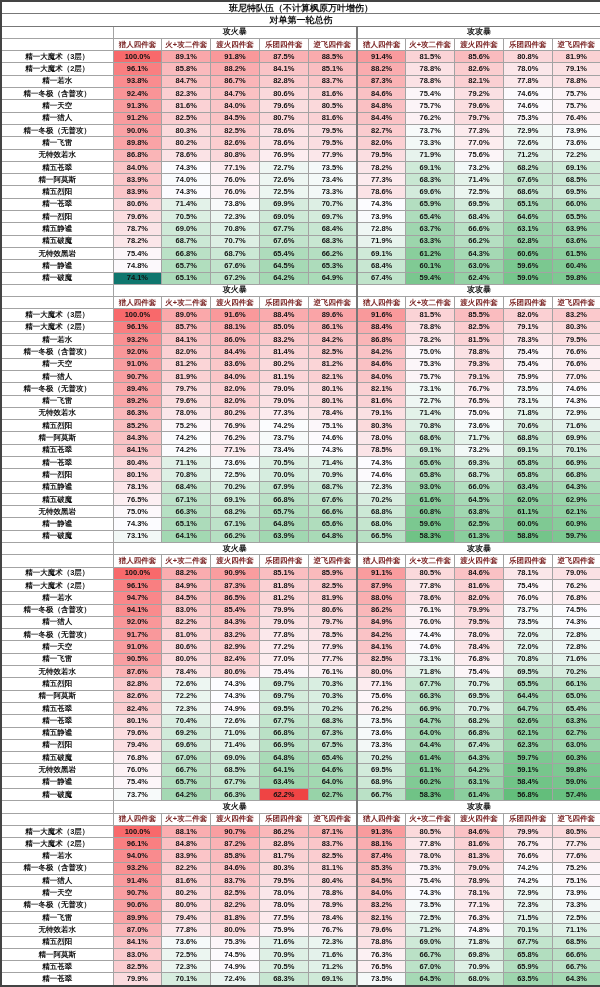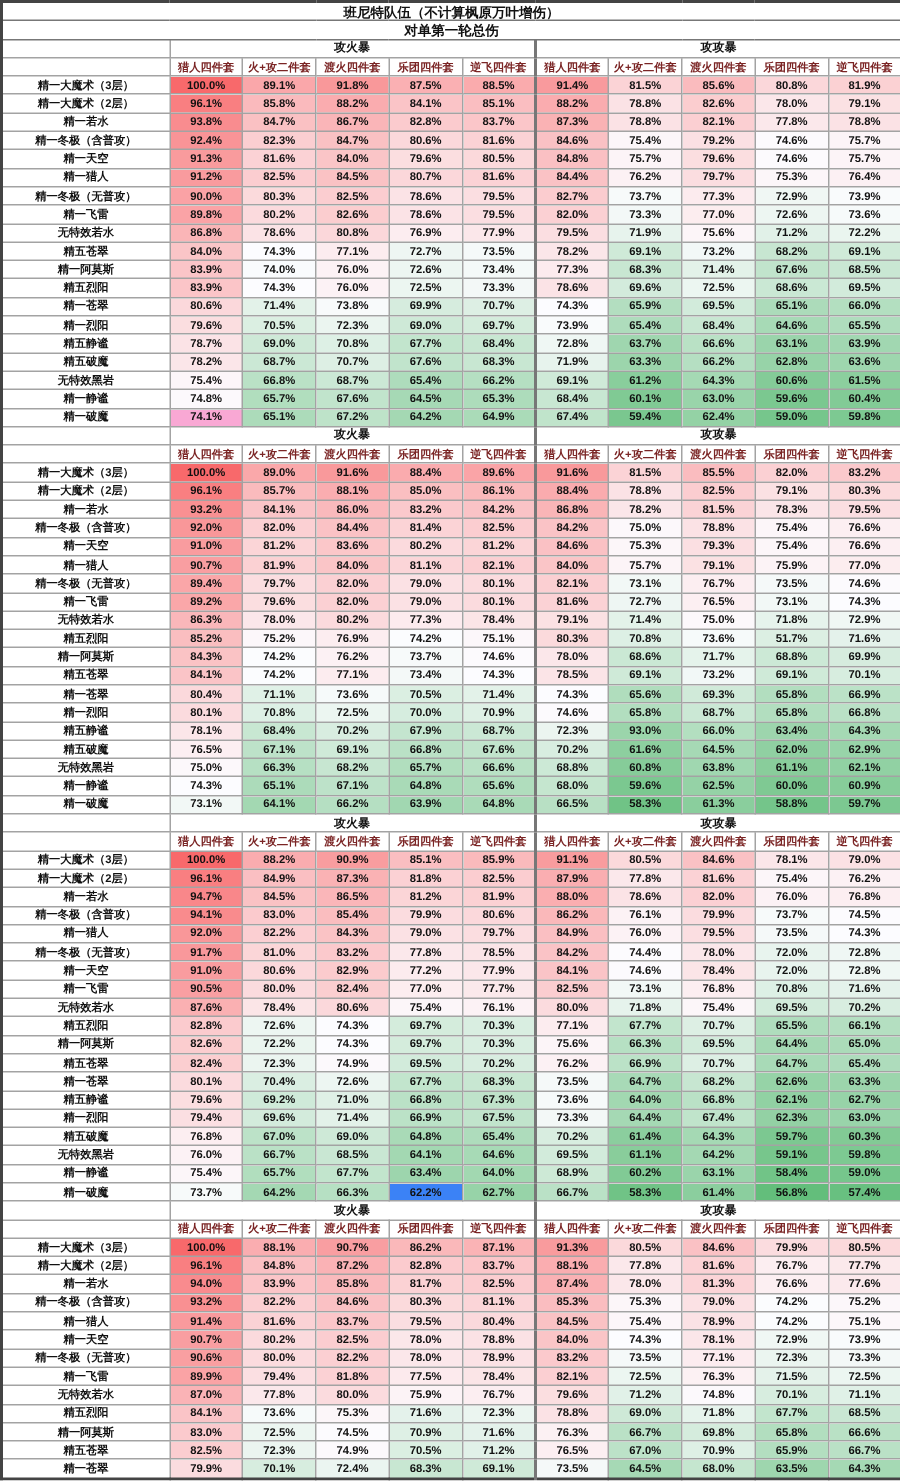--- a/index.html
+++ b/index.html
@@ -287,21 +287,21 @@
         <td class="value-cell" style="background: rgb(166, 217, 181);">64.5%</td>
         <td class="value-cell" style="background: rgb(173, 220, 187);">65.3%</td>
         <td class="value-cell gsep" style="background: rgb(200, 231, 210);">68.4%</td>
         <td class="value-cell" style="background: rgb(128, 202, 148);">60.1%</td>
         <td class="value-cell" style="background: rgb(153, 212, 170);">63.0%</td>
         <td class="value-cell" style="background: rgb(123, 200, 144);">59.6%</td>
         <td class="value-cell" style="background: rgb(130, 203, 150);">60.4%</td>
       </tr>
       <tr>
         <td class="row-label">精一破魔</td>
-        <td class="value-cell lsep" style="background: #f9a8d4;">74.1%</td>
+        <td class="value-cell lsep" style="background: #0f766e;">74.1%</td>
         <td class="value-cell" style="background: rgb(172, 219, 186);">65.1%</td>
         <td class="value-cell" style="background: rgb(190, 227, 201);">67.2%</td>
         <td class="value-cell" style="background: rgb(164, 216, 179);">64.2%</td>
         <td class="value-cell" style="background: rgb(170, 219, 184);">64.9%</td>
         <td class="value-cell gsep" style="background: rgb(192, 228, 203);">67.4%</td>
         <td class="value-cell" style="background: rgb(122, 199, 143);">59.4%</td>
         <td class="value-cell" style="background: rgb(148, 210, 165);">62.4%</td>
         <td class="value-cell" style="background: rgb(118, 198, 140);">59.0%</td>
         <td class="value-cell" style="background: rgb(125, 201, 146);">59.8%</td>
       </tr>
@@ -443,21 +443,21 @@
       <tr>
         <td class="row-label">精五烈阳</td>
         <td class="value-cell lsep" style="background: rgb(250, 190, 192);">85.2%</td>
         <td class="value-cell" style="background: rgb(252, 247, 250);">75.2%</td>
         <td class="value-cell" style="background: rgb(252, 237, 240);">76.9%</td>
         <td class="value-cell" style="background: rgb(251, 252, 254);">74.2%</td>
         <td class="value-cell" style="background: rgb(252, 247, 250);">75.1%</td>
         <td class="value-cell gsep" style="background: rgb(251, 218, 220);">80.3%</td>
         <td class="value-cell" style="background: rgb(221, 240, 229);">70.8%</td>
         <td class="value-cell" style="background: rgb(246, 250, 250);">73.6%</td>
-        <td class="value-cell" style="background: rgb(220, 239, 227);">51.7%</td>
+        <td class="value-cell" style="background: rgb(220, 239, 227);">70.6%</td>
         <td class="value-cell" style="background: rgb(228, 242, 235);">71.6%</td>
       </tr>
       <tr>
         <td class="row-label">精一阿莫斯</td>
         <td class="value-cell lsep" style="background: rgb(250, 195, 197);">84.3%</td>
         <td class="value-cell" style="background: rgb(251, 252, 254);">74.2%</td>
         <td class="value-cell" style="background: rgb(252, 241, 244);">76.2%</td>
         <td class="value-cell" style="background: rgb(247, 250, 250);">73.7%</td>
         <td class="value-cell" style="background: rgb(252, 250, 253);">74.6%</td>
         <td class="value-cell gsep" style="background: rgb(251, 231, 234);">78.0%</td>
@@ -820,21 +820,21 @@
         <td class="value-cell" style="background: rgb(129, 202, 149);">60.2%</td>
         <td class="value-cell" style="background: rgb(154, 212, 171);">63.1%</td>
         <td class="value-cell" style="background: rgb(113, 196, 135);">58.4%</td>
         <td class="value-cell" style="background: rgb(118, 198, 140);">59.0%</td>
       </tr>
       <tr>
         <td class="row-label">精一破魔</td>
         <td class="value-cell lsep" style="background: rgb(247, 250, 250);">73.7%</td>
         <td class="value-cell" style="background: rgb(164, 216, 179);">64.2%</td>
         <td class="value-cell" style="background: rgb(182, 224, 195);">66.3%</td>
-        <td class="value-cell" style="background: #3b82f6;">62.2%</td>
+        <td class="value-cell" style="background: #ef4444; font-style: italic;">62.2%</td>
         <td class="value-cell" style="background: rgb(151, 211, 168);">62.7%</td>
         <td class="value-cell gsep" style="background: rgb(186, 225, 198);">66.7%</td>
         <td class="value-cell" style="background: rgb(112, 195, 134);">58.3%</td>
         <td class="value-cell" style="background: rgb(139, 206, 158);">61.4%</td>
         <td class="value-cell" style="background: rgb(99, 190, 123);">56.8%</td>
         <td class="value-cell" style="background: rgb(104, 192, 128);">57.4%</td>
       </tr>
       <tr>
         <td class="row-label"></td>
         <td class="group-header lsep" colspan="5">攻火暴</td>

